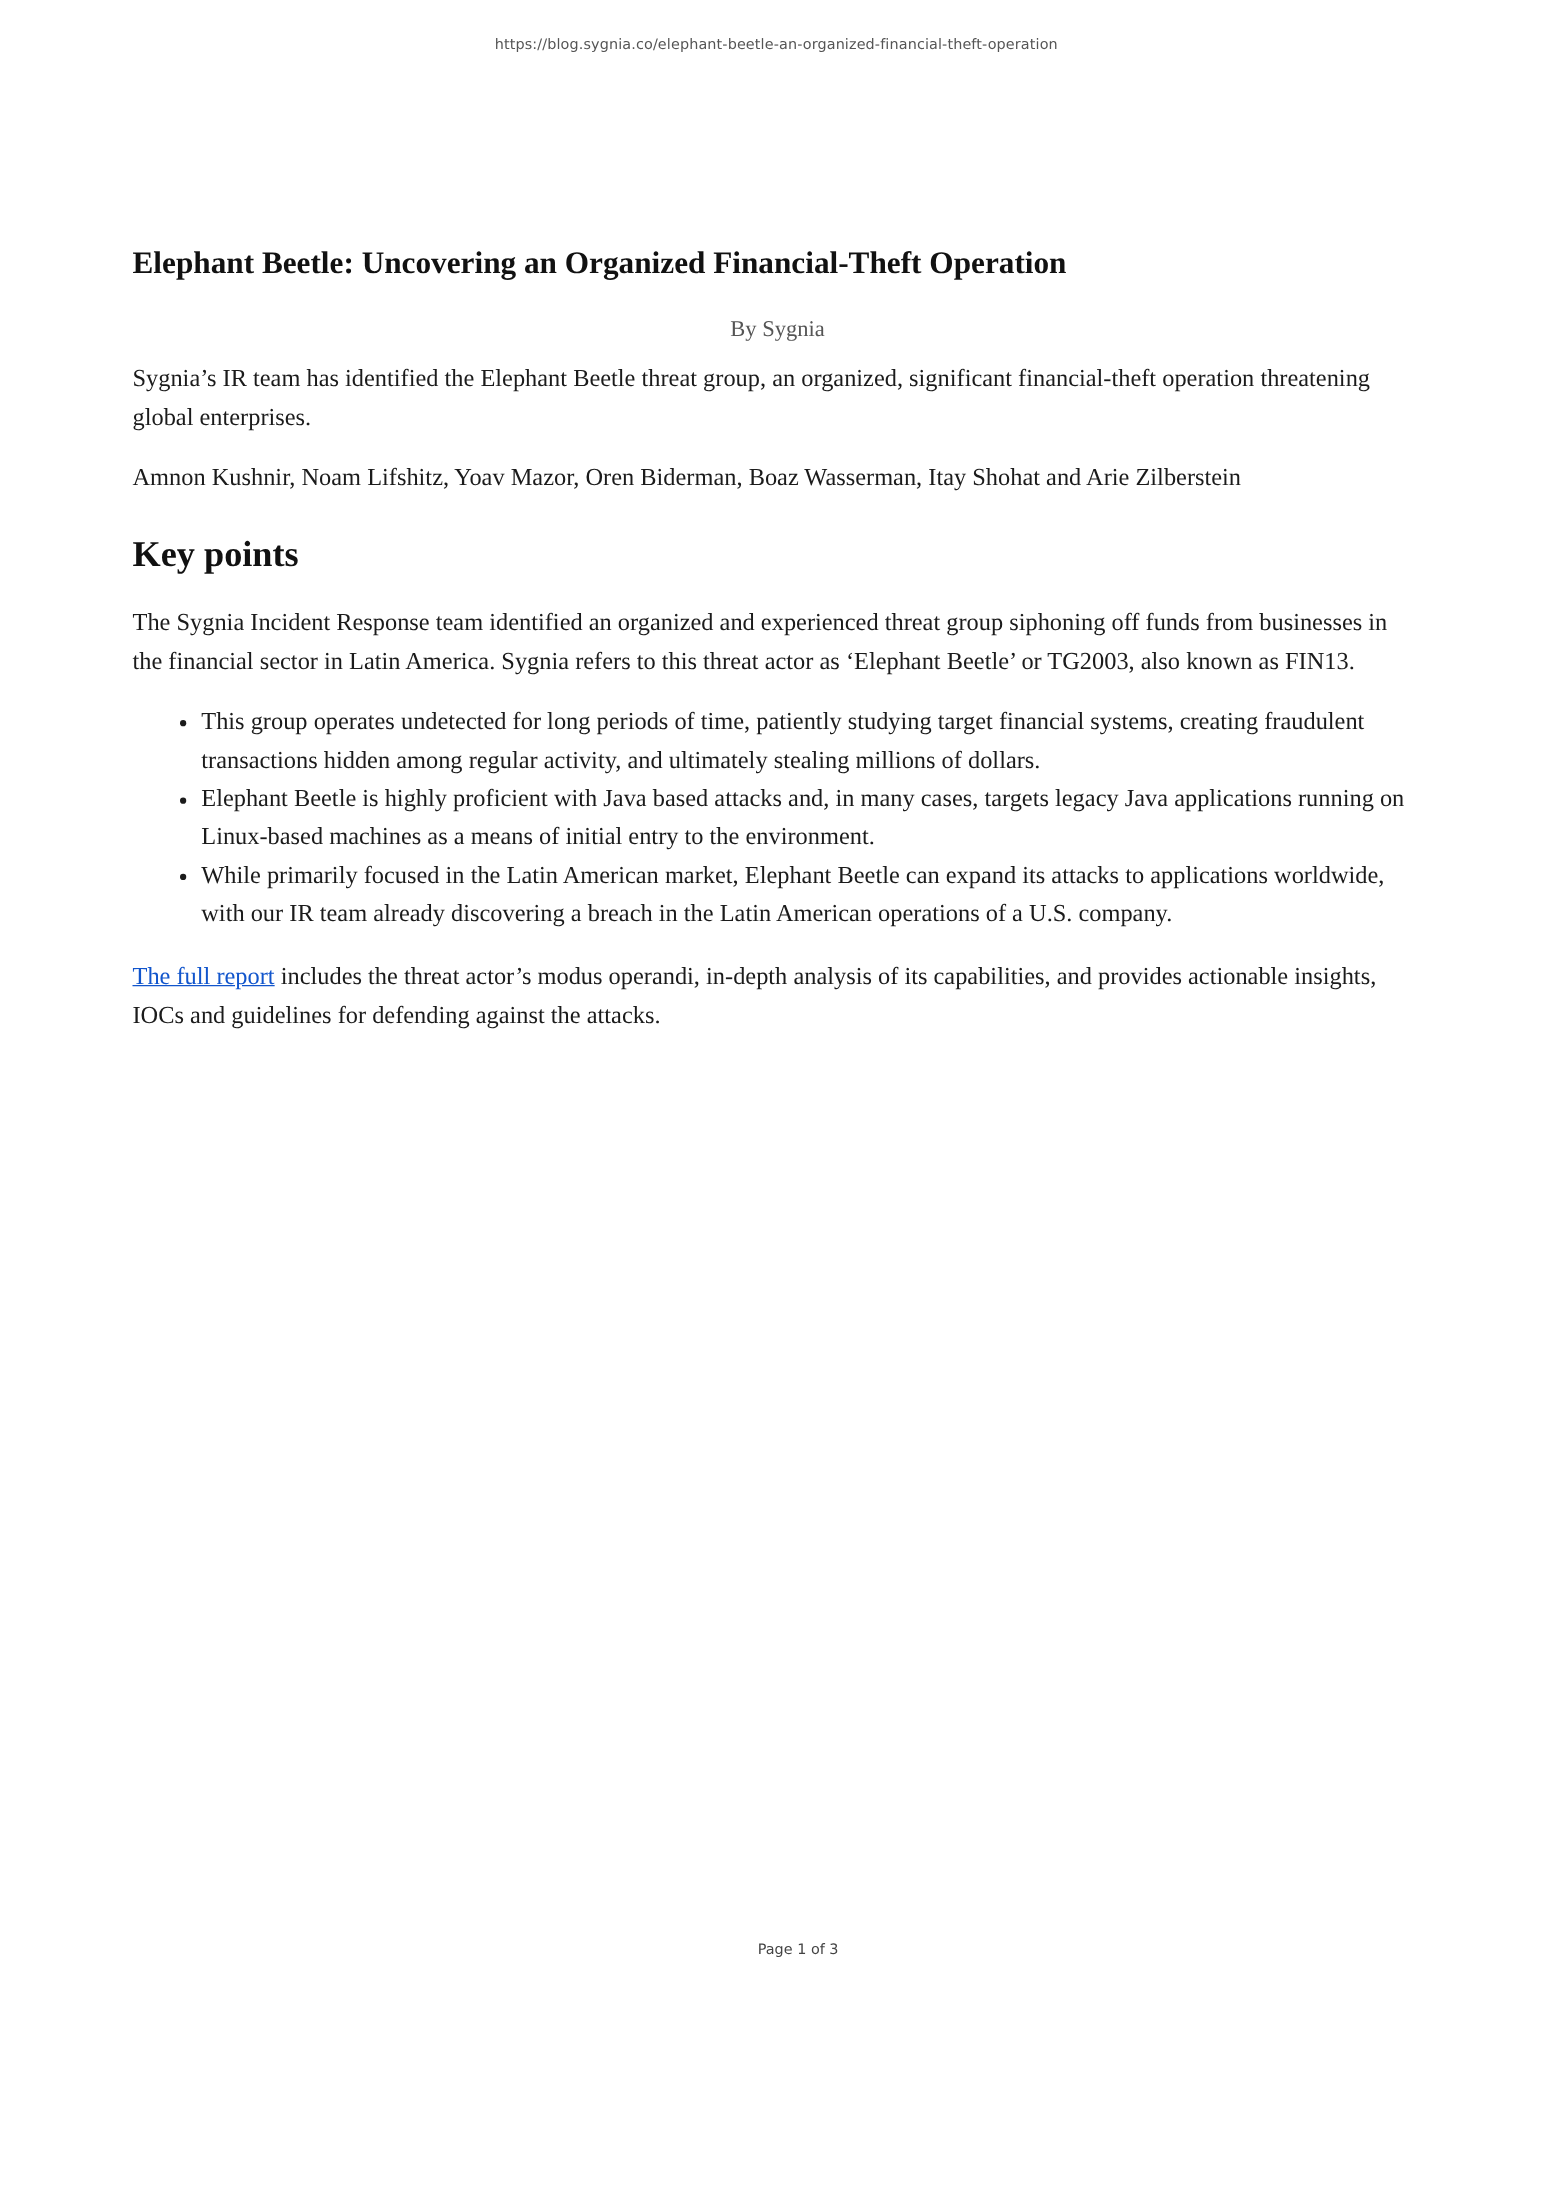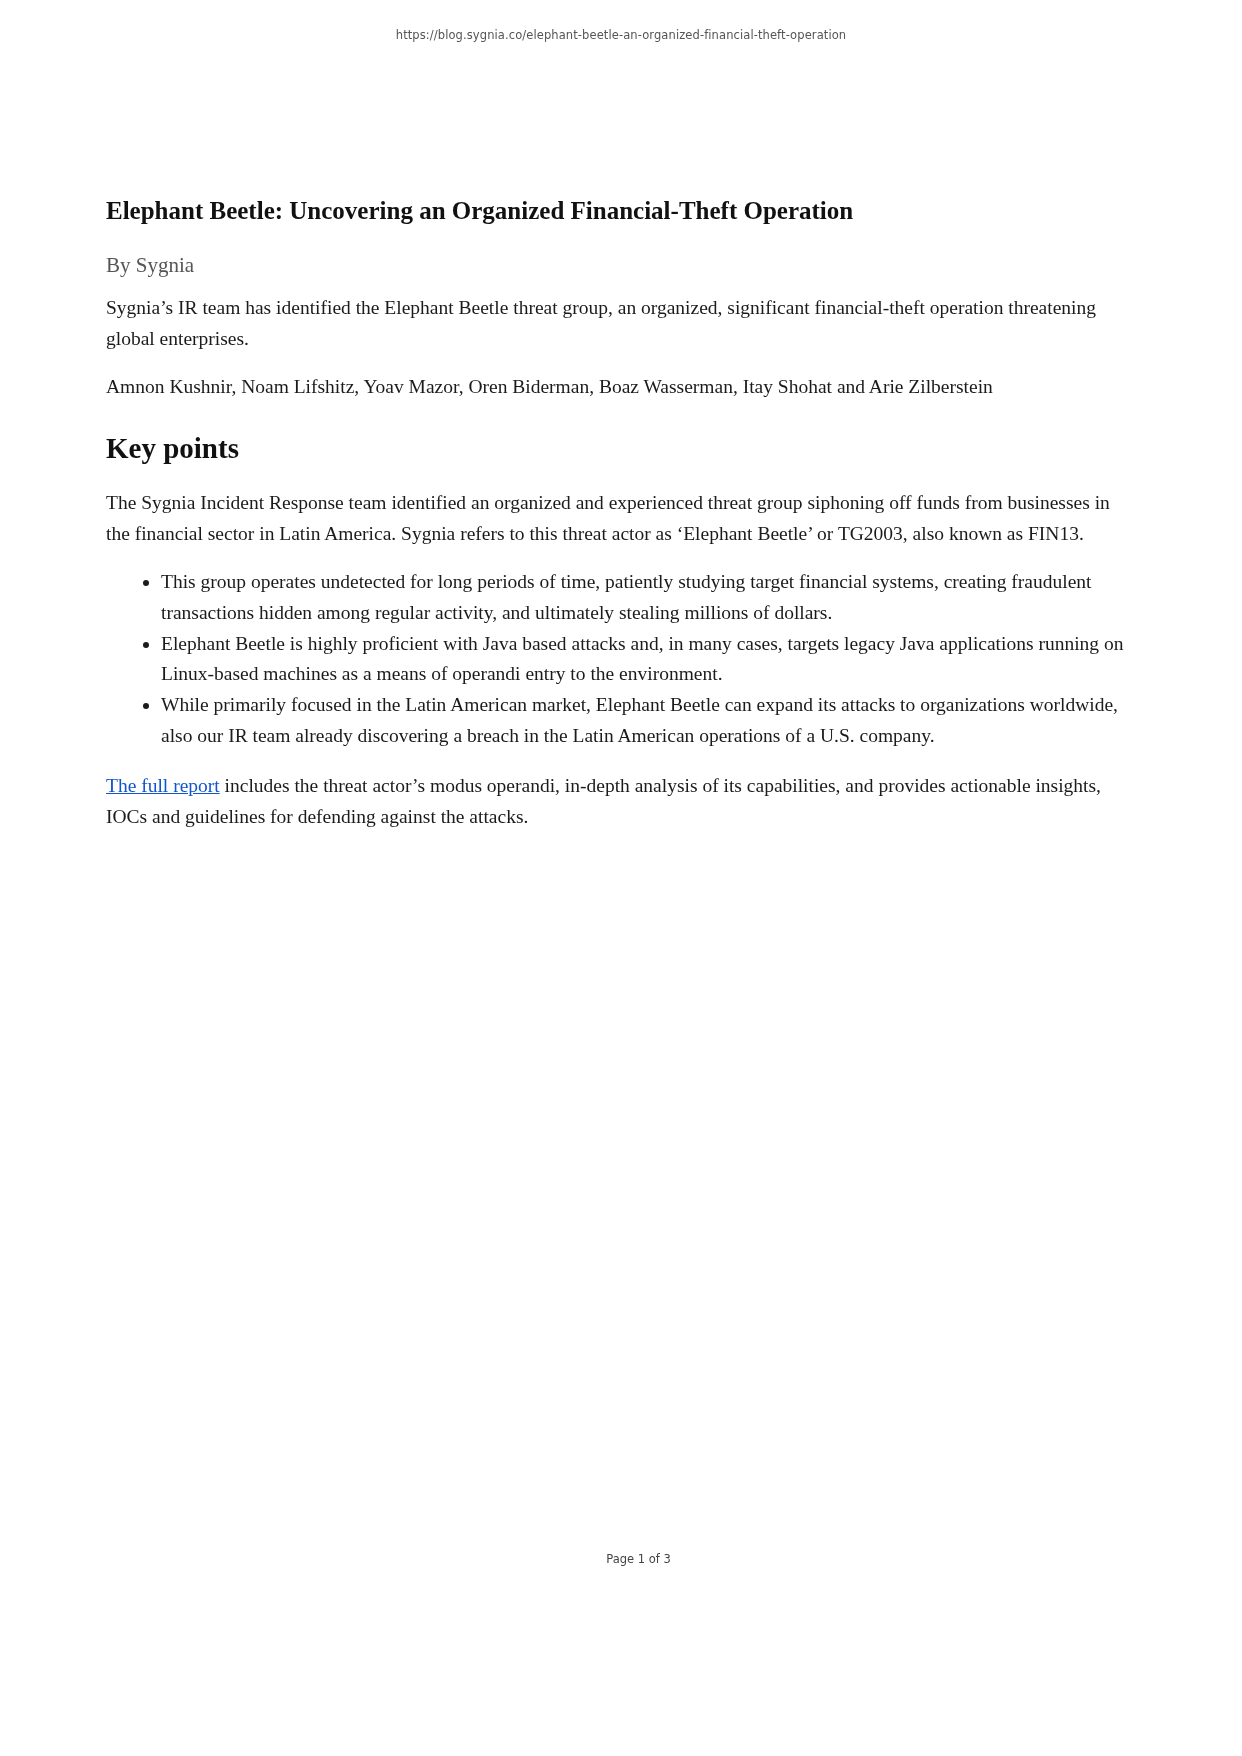--- a/index.html
+++ b/index.html
@@ -31,23 +31,24 @@
   }
   h1.article-title {
     font-size: 25px;
     line-height: 1.64;
     font-weight: bold;
     color: #111111;
     max-width: 950px;
     margin-bottom: 22px;
   }
   .byline {
-    font-size: 21px;
+    font-size: 18px;
     color: #555555;
     margin-bottom: 15px;
+    text-align: center;
   }
   .meta {
     font-size: 17px;
     color: #666666;
     margin-bottom: 26px;
   }
   p.body-text {
     font-size: 19.5px;
     line-height: 1.58;
     margin-bottom: 17px;
@@ -102,21 +103,21 @@
 
   <p class="body-text">Amnon Kushnir, Noam Lifshitz, Yoav Mazor, Oren Biderman, Boaz Wasserman, Itay Shohat and Arie Zilberstein</p>
 
 
   <h2 class="section-heading">Key points</h2>
 
   <p class="body-text">The Sygnia Incident Response team identified an organized and experienced threat group siphoning off funds from businesses in the financial sector in Latin America. Sygnia refers to this threat actor as ‘Elephant Beetle’ or TG2003, also known as FIN13.</p>
 
   <ul class="key-points-list">
     <li>This group operates undetected for long periods of time, patiently studying target financial systems, creating fraudulent transactions hidden among regular activity, and ultimately stealing millions of dollars.</li>
-    <li>Elephant Beetle is highly proficient with Java based attacks and, in many cases, targets legacy Java applications running on Linux-based machines as a means of operandi entry to the environment.</li>
-    <li>While primarily focused in the Latin American market, Elephant Beetle can expand its attacks to organizations worldwide, also our IR team already discovering a breach in the Latin American operations of a U.S. company.</li>
+    <li>Elephant Beetle is highly proficient with Java based attacks and, in many cases, targets legacy Java applications running on Linux-based machines as a means of initial entry to the environment.</li>
+    <li>While primarily focused in the Latin American market, Elephant Beetle can expand its attacks to applications worldwide, with our IR team already discovering a breach in the Latin American operations of a U.S. company.</li>
   </ul>
 
   <p class="body-text"><a class="report-link" href="#">The full report</a><span> includes the threat actor’s modus operandi, in-depth analysis of its capabilities, and provides actionable insights, IOCs and guidelines for defending against the attacks.</span></p>
 
 </div>
 
 <div class="page-footer">Page 1 of 3</div>
 
 </body></html>

